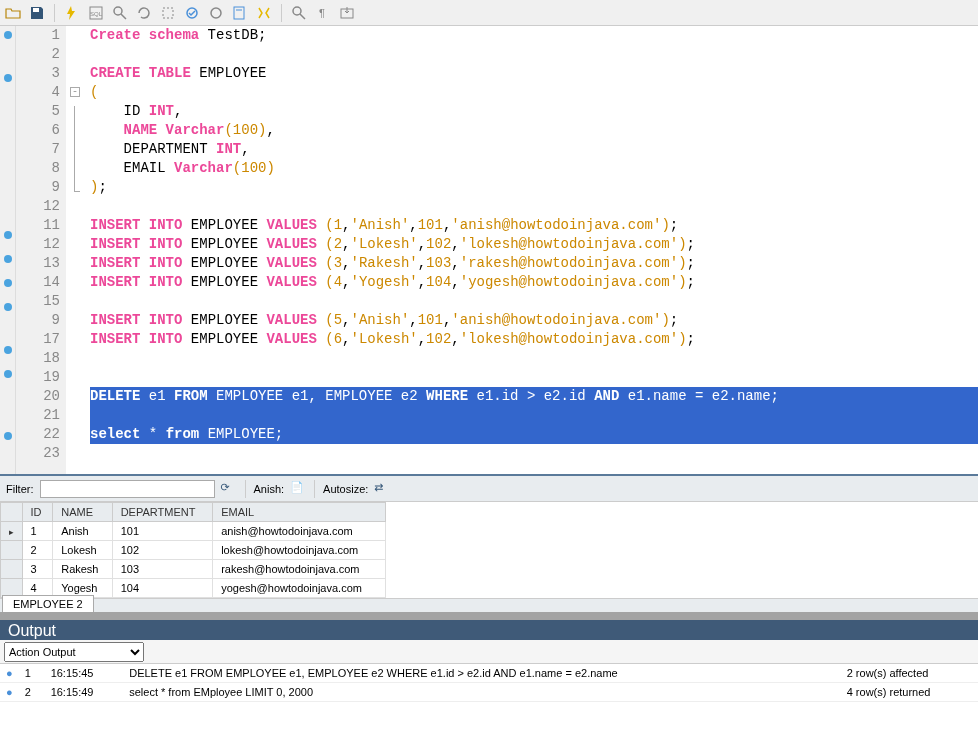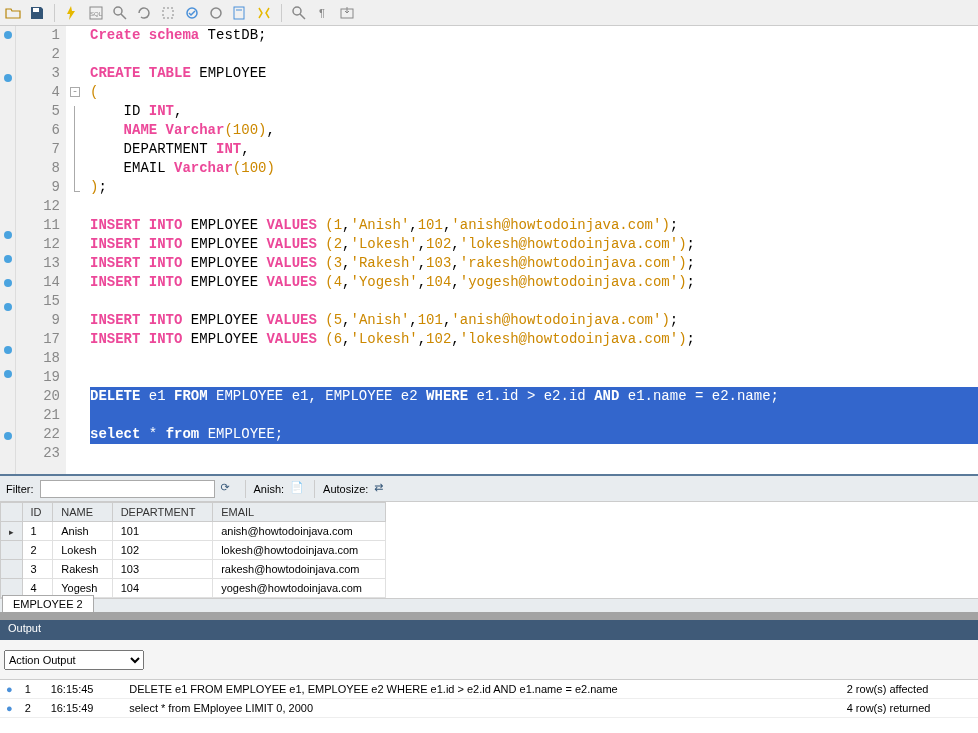--- a/index.html
+++ b/index.html
@@ -39,22 +39,22 @@
   .grid th { background: #e8ecef; border: 1px solid #ccc; padding: 3px 8px; text-align: left; font-weight: normal; color: #333; }
   .grid td { border: 1px solid #e0e0e0; padding: 3px 8px; }
   .grid .rowhandle { width: 18px; background: #e8ecef; border: 1px solid #ccc; }
   .grid tr.cur .rowhandle::before { content: "▸"; color: #333; font-size: 9px; }
   
   
   .tab-strip { height: 22px; background: #e8ecef; border-top: 1px solid #ccc; border-bottom: 8px solid #a3a3a3; display: flex; align-items: flex-end; }
   .tab { background: #fff; border: 1px solid #aaa; border-bottom: none; padding: 2px 10px; font-size: 11px; margin-left: 2px; }
   
   
-  .output-header { height: 20px; background: #3f5a78; color: #fff; padding: 2px 8px; font-size: 11px; }
-  .output-toolbar { height: 40px; background: #f5f5f5; border-bottom: 1px solid #ccc; display: flex; align-items: center; padding: 0 4px; }
+  .output-header { height: 20px; background: #3f5a78; color: #fff; padding: 2px 8px; font-size: 16px; }
+  .output-toolbar { height: 24px; background: #f5f5f5; border-bottom: 1px solid #ccc; display: flex; align-items: center; padding: 0 4px; }
   .output-toolbar select { font-size: 11px; height: 20px; width: 140px; }
   .output-grid { flex: 1; background: #fff; font-size: 11px; }
   .output-grid table { width: 100%; border-collapse: collapse; }
   .output-grid th { background: #f0f0f0; border-bottom: 1px solid #ccc; padding: 3px 6px; text-align: left; font-weight: normal; color: #555; }
   .output-grid td { padding: 3px 6px; border-bottom: 1px solid #eee; }
   .output-grid .status-ok { width: 14px; }
   .output-grid .status-ok::before { content: "●"; color: #4a90d9; }
   
 </style>
 </head>

